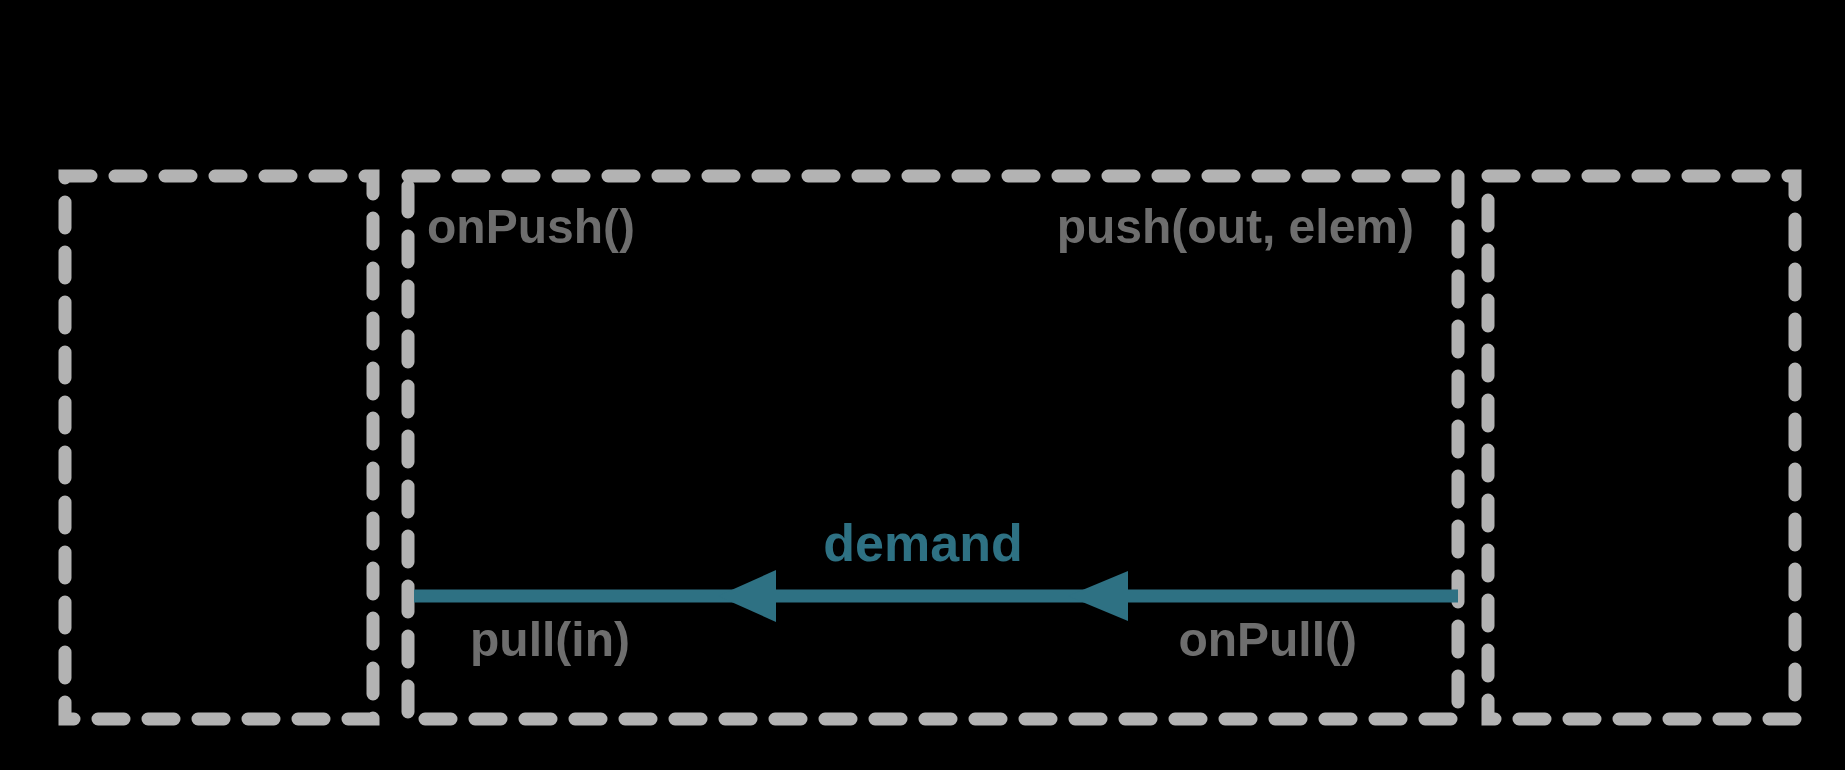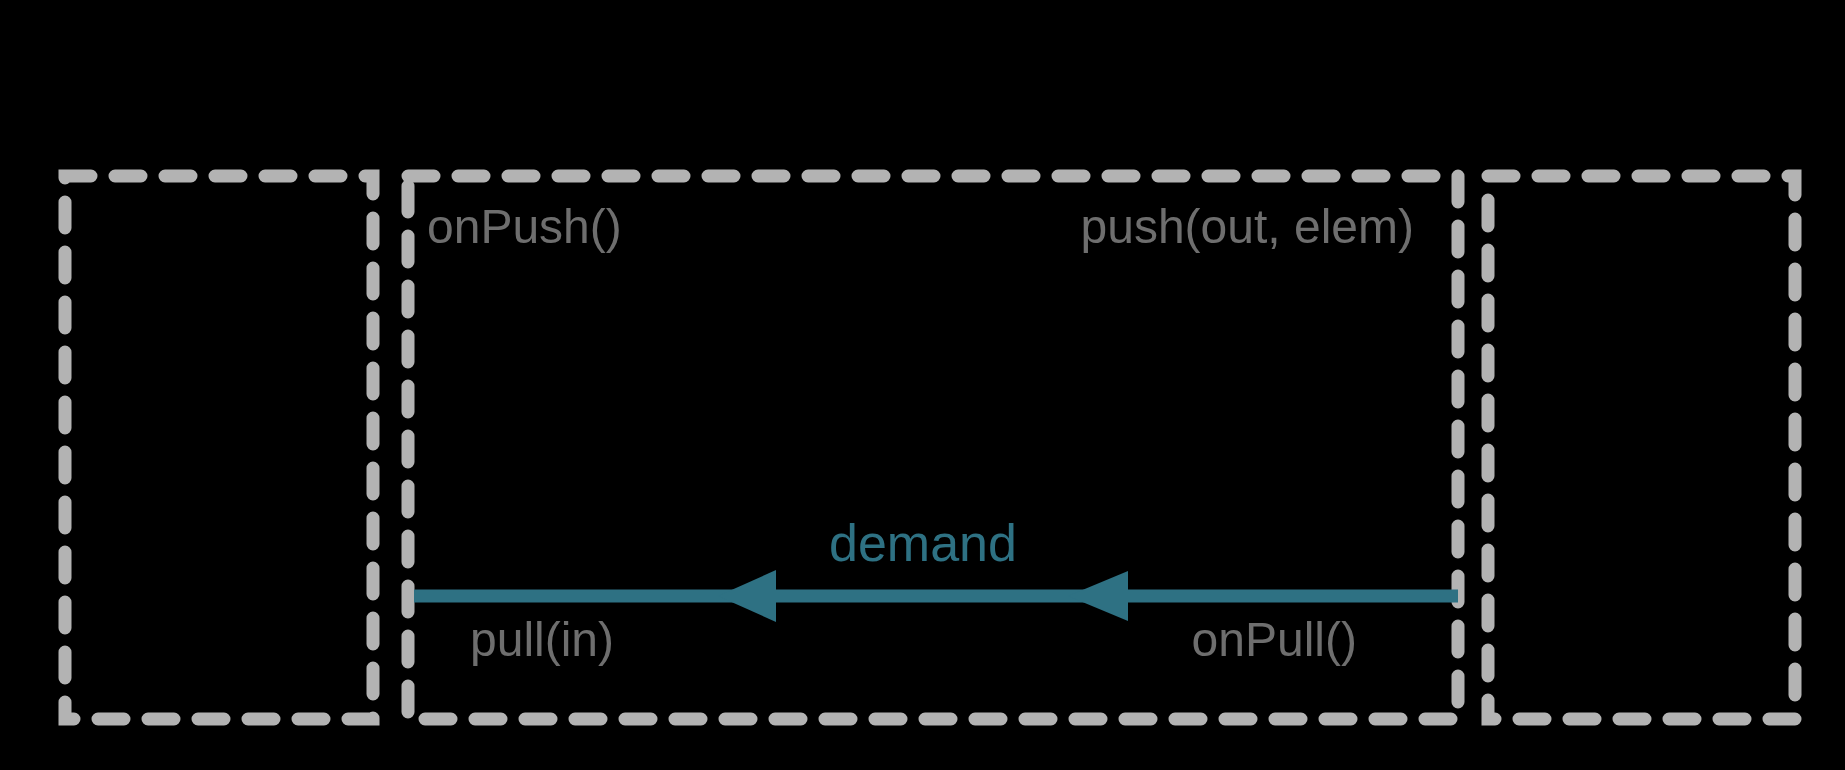--- a/index.html
+++ b/index.html
@@ -7,20 +7,21 @@
     padding: 0;
     background: #000000;
   }
   #canvas {
     position: relative;
     width: 1845px;
     height: 770px;
     background: #000000;
     overflow: hidden;
     font-family: "Liberation Sans", sans-serif;
+    font-weight: bold;
   }
   #diagram-svg {
     position: absolute;
     left: 0;
     top: 0;
     width: 1845px;
     height: 770px;
     display: block;
   }
   .dashed-box {

